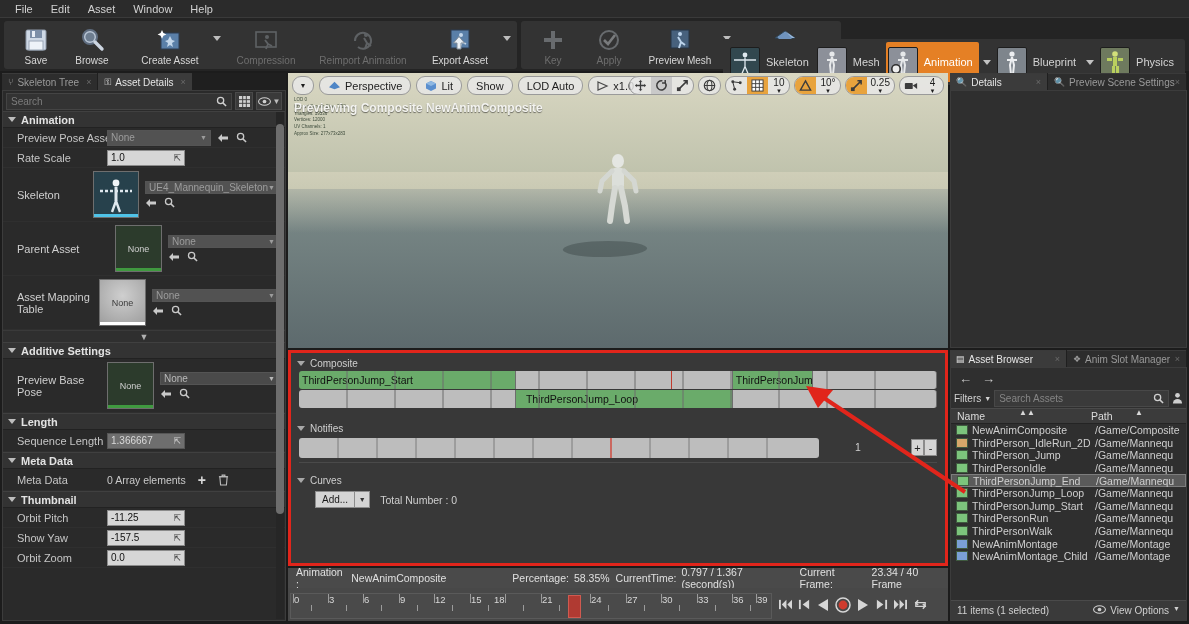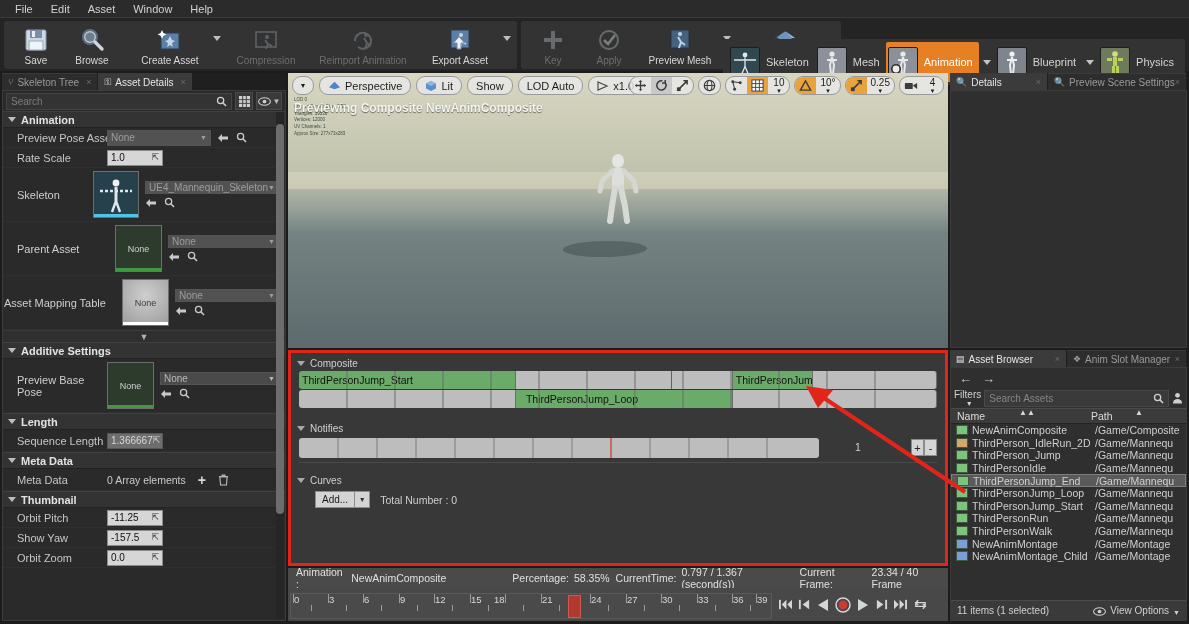--- a/index.html
+++ b/index.html
@@ -75,22 +75,22 @@
   .tri { width: 0; height: 0; border-left: 4px solid transparent; border-right: 4px solid transparent;
     border-top: 5px solid #bdbdbd; margin-right: 5px; }
   .prop { display: flex; align-items: center; min-height: 20px; border-bottom: 1px solid #2f2f2f; }
   .prop .pname { width: 104px; padding-left: 14px; color: #c6c6c6; font-size: 11px;
     overflow: hidden; white-space: nowrap; }
   .prop .pval { flex: 1; padding-right: 6px; display: flex; align-items: center; }
   .combo { height: 16px; background: #4a4a4a; border: 1px solid #545454; flex: 1;
     display: flex; align-items: center; justify-content: space-between;
     padding: 0 3px; color: #b9b9b9; font-size: 10px; cursor: pointer; min-width: 20px; }
   .combo.gray { background: #525252; color: #9c9c9c; }
-  .numfield { height: 16px; background: #d6d6d6; border: 1px solid #8b8b8b; width: 56px;
-    display: flex; align-items: flex-start; justify-content: space-between; padding: 1px 3px;
+  .numfield { height: 16px; background: #d6d6d6; border: 1px solid #8b8b8b; width: 78px;
+    display: flex; align-items: center; justify-content: space-between; padding: 1px 3px;
     color: #111; font-size: 10px; cursor: text; }
   .numfield.ro { background: #6e6e6e; color: #d9d9d9; border-color: #565656; }
   .arrows { color: #3a3a3a; font-size: 9px; }
   .mini-icons { display: flex; align-items: center; gap: 7px; margin-left: 6px; color: #bcbcbc; }
   .thumb-row { display: flex; align-items: center; padding: 3px 0 3px 0; border-bottom: 1px solid #2f2f2f; }
   .thumb { width: 47px; height: 47px; border: 1px solid #6e6e6e; position: relative;
     display: flex; align-items: center; justify-content: center; font-size: 9px; color: #d0d0d0; }
   .thumb .btm { position: absolute; left: 0; right: 0; bottom: 0; height: 3px; }
   .thumb-right { flex: 1; display: flex; flex-direction: column; gap: 3px; padding-left: 6px; padding-right: 6px; }
   .collapse-strip { height: 12px; background: #2f2f2f; display: flex; align-items: center;
@@ -174,21 +174,21 @@
   .tp { color: #d6d6d6; cursor: pointer; display: flex; align-items: center; }
 
   
   .rightpanel { position: absolute; left: 950px; top: 73px; width: 237px; height: 275px;
     background: #2f2f2f; border: 1px solid #3c3c3c; }
   .browserpanel { position: absolute; left: 950px; top: 350px; width: 237px; height: 271px;
     background: #2f2f2f; border: 1px solid #3c3c3c; display: flex; flex-direction: column; }
   .navrow { height: 20px; display: flex; align-items: center; gap: 10px; padding-left: 8px; }
   .nav-arrow { color: #c9c9c9; font-size: 13px; cursor: pointer; }
   .filterrow { height: 20px; display: flex; align-items: center; padding: 0 3px; gap: 3px; }
-  .filter-btn { display: flex; align-items: center; font-size: 10px; color: #d2d2d2; cursor: pointer; flex-direction: column; }
+  .filter-btn { display: flex; align-items: center; font-size: 10px; color: #d2d2d2; cursor: pointer; }
   .asset-search { flex: 1; height: 17px; background: #3a3a3a; border: 1px solid #484848;
     display: flex; align-items: center; justify-content: space-between; padding: 0 4px;
     font-size: 10px; color: #858585; }
   .colhdr { height: 16px; background: #3b3b3b; display: flex; border-top: 1px solid #4a4a4a;
     border-bottom: 1px solid #242424; font-size: 10.5px; color: #dcdcdc; }
   .colhdr .c1 { width: 136px; padding-left: 6px; display: flex; align-items: center; position: relative; cursor: pointer; }
   .colhdr .c2 { flex: 1; padding-left: 4px; display: flex; align-items: center; position: relative; cursor: pointer; }
   .asset-list { flex: 1; overflow: hidden; }
   .arow { height: 12.6px; display: flex; align-items: center; font-size: 10.5px;
     color: #cfcfcf; cursor: pointer; }
@@ -543,21 +543,21 @@
               <svg width="11" height="11" viewBox="0 0 12 12">
                   <circle cx="5" cy="5" r="3.4" fill="none" stroke="#c9c9c9" stroke-width="1.4"></circle>
                   <line x1="7.5" y1="7.5" x2="11" y2="11" stroke="#c9c9c9" stroke-width="1.6"></line>
                 </svg>
             </span>
           </div>
         </div>
       </div>
 
       <div class="thumb-row">
-        <div class="pname" style="width:119px;padding-left:1px;text-overflow:clip">Asset Mapping Table</div>
+        <div class="pname" style="width:96px;padding-left:14px;text-overflow:clip">Asset Mapping Table</div>
         <div class="thumb" style="background:radial-gradient(circle at 50% 35%, #cfcfcf, #9c9c9c)">
           <span style="color:#3a3a3a">None</span>
           <div class="btm" style="background:#ffffff"></div>
         </div>
         <div class="thumb-right">
           <div class="combo gray">
             <span>None</span>
             <span style="font-size:7px">▼</span>
           </div>
           <div class="mini-icons" style="margin-left:0">
@@ -1182,21 +1182,21 @@
       </div>
       <div class="arow">
         <span class="aicon" style="background:#7a9fd6"></span>
         <span class="aname">NewAnimMontage_Child</span>
         <span class="apath">/Game/Montage</span>
       </div>
     </div>
 
     <div class="browser-status">
       <span>11 items (1 selected)</span>
-      <span style="display:flex;align-items:flex-end;gap:4px">
+      <span style="display:flex;align-items:flex-start;gap:4px">
         <span>
           <svg width="13" height="9" viewBox="0 0 14 9">
               <ellipse cx="7" cy="4.5" rx="6.4" ry="4" fill="none" stroke="#cfcfcf" stroke-width="1.2"></ellipse>
               <circle cx="7" cy="4.5" r="2" fill="#cfcfcf"></circle>
             </svg>
         </span>
         <span>View Options</span>
         <span style="font-size:7px">▼</span>
       </span>
     </div>

